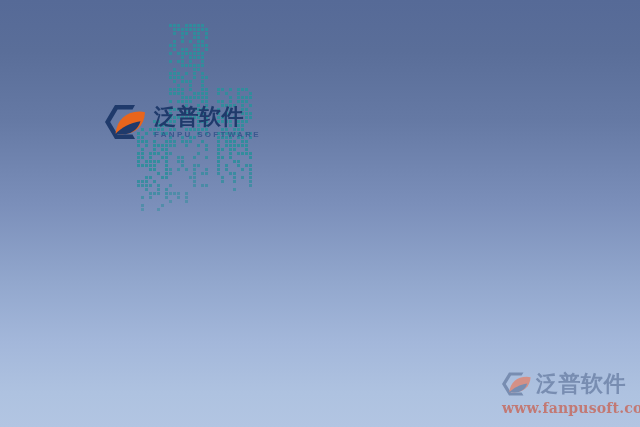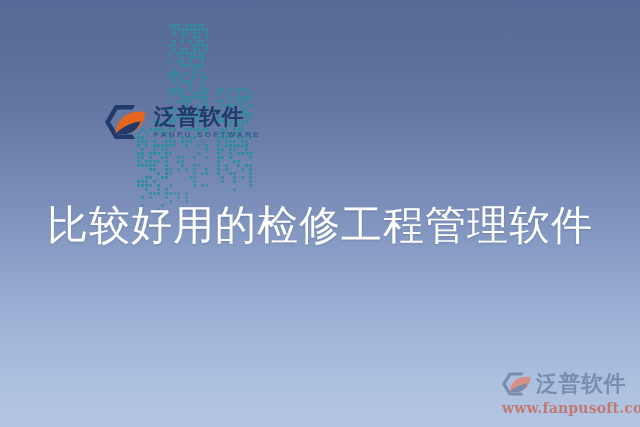--- a/index.html
+++ b/index.html
@@ -585,21 +585,20 @@
         <path d="M11.5 30.5 C13 17 22 8.5 35.5 8.5 C37.5 8.5 39.4 8.8 41 9.3 C40.2 23 31.5 31.2 18.5 31.2 C16 31.2 13.6 31 11.5 30.5 Z" fill="#E8651C"></path>
         <path d="M11.5 30.8 C17.5 24.5 26 19.8 36.5 18.2 C34 26.8 26.6 31.3 18.5 31.3 C16 31.3 13.6 31.2 11.5 30.8 Z" fill="#1F3A6B"></path>
       </svg>
     </span>
     <span class="wordmark">
       <span class="cn">泛普软件</span>
       <span class="en">FANPU SOFTWARE</span>
     </span>
   </div>
 
-  <h1 id="headline">比较好用的检修工程管理软件</h1>
 
   <div id="watermark">
     <div class="wm-row">
       <span class="wm-mark">
         <svg viewBox="0 0 32 26" width="32" height="26" aria-hidden="true">
           <path d="M22.5 1.5 L8 1.5 L1 13 L8 24.5 L22.5 24.5 L20.6 21.4 L10 21.4 L4.8 13 L10 4.6 L20.6 4.6 Z" fill="#7489AE"></path>
           <path d="M8.3 20.9 C9.4 11.6 15.9 5.8 25.6 5.8 C27 5.8 28.4 6 29.6 6.3 C29 15.7 22.7 21.3 13.3 21.3 C11.5 21.3 9.8 21.2 8.3 20.9 Z" fill="#D98D7F"></path>
           <path d="M8.3 21.1 C12.6 16.8 18.8 13.5 26.3 12.4 C24.5 18.3 19.2 21.4 13.3 21.4 C11.5 21.4 9.8 21.3 8.3 21.1 Z" fill="#7489AE"></path>
         </svg>
       </span>

